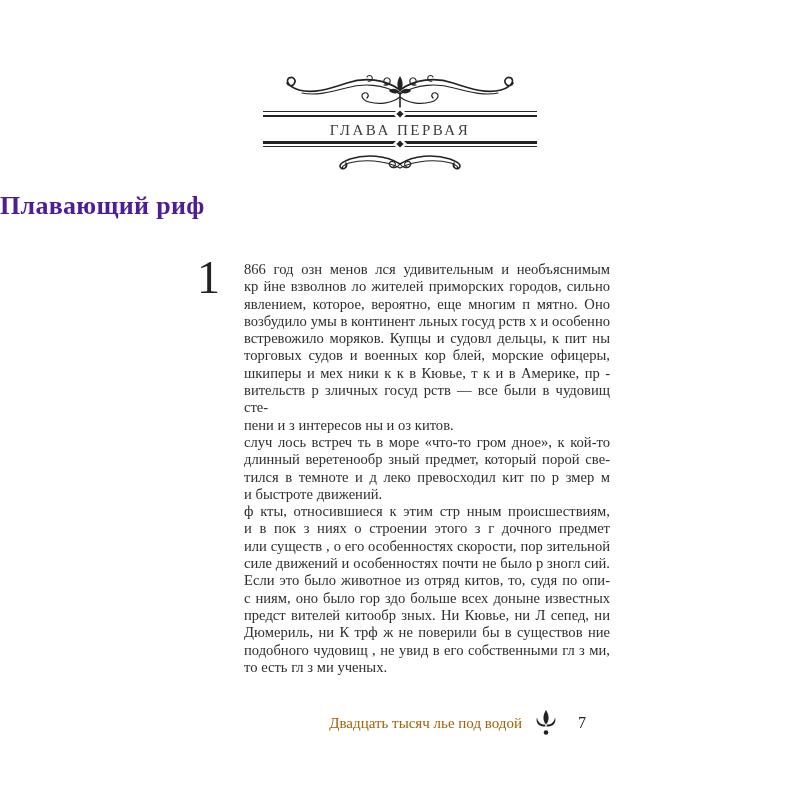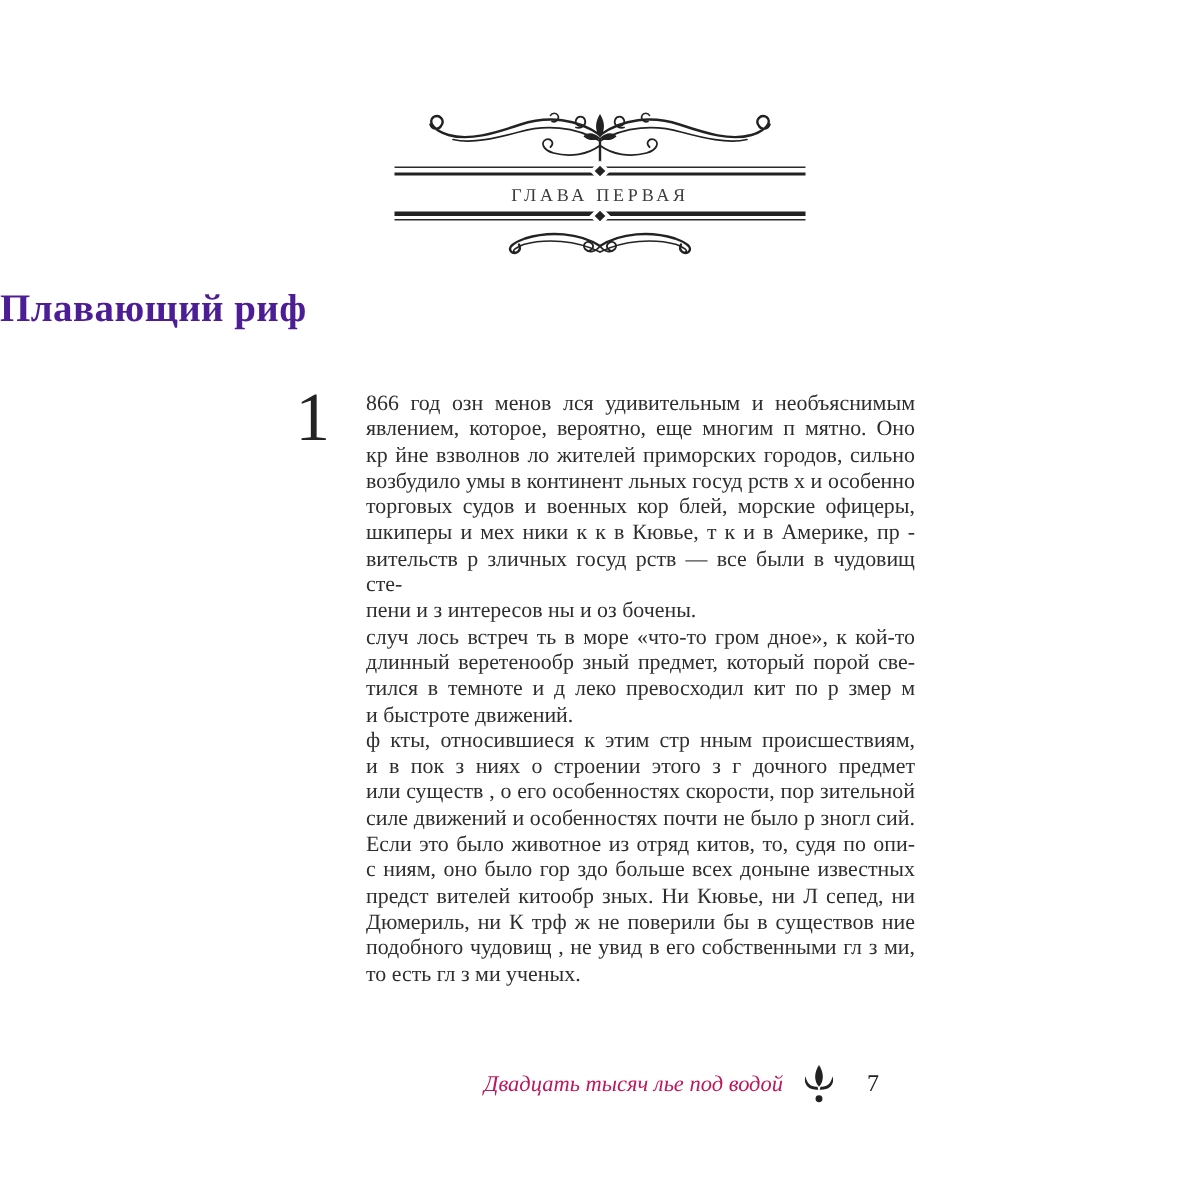--- a/index.html
+++ b/index.html
@@ -15,21 +15,21 @@
   .rule .ln-thin{height:1px;background:#2a2a2a;}
   .rule .ln-thick{height:2.5px;background:#222;}
   .rule-top .ln-thin{margin-bottom:2.5px;}
   .rule-bottom .ln-thick{margin-bottom:2.5px;}
   .rule .diamond{
     position:absolute;left:50%;top:50%;width:5px;height:5px;background:#222;
     transform:translate(-50%,-50%) rotate(45deg);box-shadow:0 0 0 2.5px #ffffff;
   }
   .chapter{
     position:absolute;left:0;top:120px;width:800px;text-align:center;
-    font-size:12px;letter-spacing:2.5px;color:#3c3c3c;line-height:20px;
+    font-size:15px;letter-spacing:2.5px;color:#3c3c3c;line-height:20px;
   }
   .swirl{position:absolute;left:310px;top:150px;width:180px;height:26px;}
   
   .page-title{
     position:absolute;left:0;top:191px;width:800px;text-align:left;
     font-size:26px;font-weight:bold;color:#4c1d95;letter-spacing:0.3px;
   }
   
   .body-text{
     position:absolute;left:196px;top:261px;width:414px;
@@ -42,21 +42,21 @@
   .dropcap{
     float:left;font-size:46px;line-height:34px;height:34px;
     margin:0 8px 0 1px;color:#222;
   }
   
   .footer{
     position:absolute;left:196px;top:708px;width:390px;height:30px;
     display:flex;justify-content:flex-end;align-items:center;
   }
   .footer .running-title{
-    font-style:italic;font-size:15px;color:#be185d;white-space:nowrap;
+    font-size:15px;color:#a16207;white-space:nowrap;
   }
   .footer .fleur{margin:0 0 0 14px;display:block;}
   .footer .page-number{margin-left:22px;font-size:16px;color:#222;}
 </style>
 </head>
 <body>
 
 <div class="page">
 
   <svg class="flourish" viewBox="0 0 270 40">
@@ -103,27 +103,28 @@
     <use href="#sw-half"></use>
     <use href="#sw-half" transform="translate(180,0) scale(-1,1)"></use>
   </svg>
 
   <div class="page-title">Плавающий риф</div>
 
   <div class="body-text">
       <div class="paragraph">
         <span class="dropcap">1</span>
         <div class="para-line">866 год озн менов лся удивительным и необъяснимым</div>
+        <div class="para-line">кр йне взволнов ло жителей приморских городов, сильно</div>
         <div class="para-line">явлением, которое, вероятно, еще многим п мятно. Оно</div>
-        <div class="para-line">кр йне взволнов ло жителей приморских городов, сильно</div>
         <div class="para-line">возбудило умы в континент льных госуд рств х и особенно</div>
+        <div class="para-line">встревожило моряков. Купцы и судовл дельцы, к пит ны</div>
         <div class="para-line">торговых судов и военных кор блей, морские офицеры,</div>
         <div class="para-line">шкиперы и мех ники к к в Кювье, т к и в Америке, пр -</div>
         <div class="para-line">вительств р зличных госуд рств — все были в чудовищ сте-</div>
-        <div class="para-line last">пени и з интересов ны и оз бочены.</div>
+        <div class="para-line last">пени и з интересов ны и оз китов.</div>
       </div>
       <div class="paragraph">
         <div class="para-line">случ лось встреч ть в море «что-то гром дное», к кой-то</div>
         <div class="para-line">длинный веретенообр зный предмет, который порой све-</div>
         <div class="para-line">тился в темноте и д леко превосходил кит по р змер м</div>
         <div class="para-line last">и быстроте движений.</div>
       </div>
       <div class="paragraph">
         <div class="para-line">ф кты, относившиеся к этим стр нным происшествиям,</div>
         <div class="para-line">и в пок з ниях о строении этого з г дочного предмет</div>

